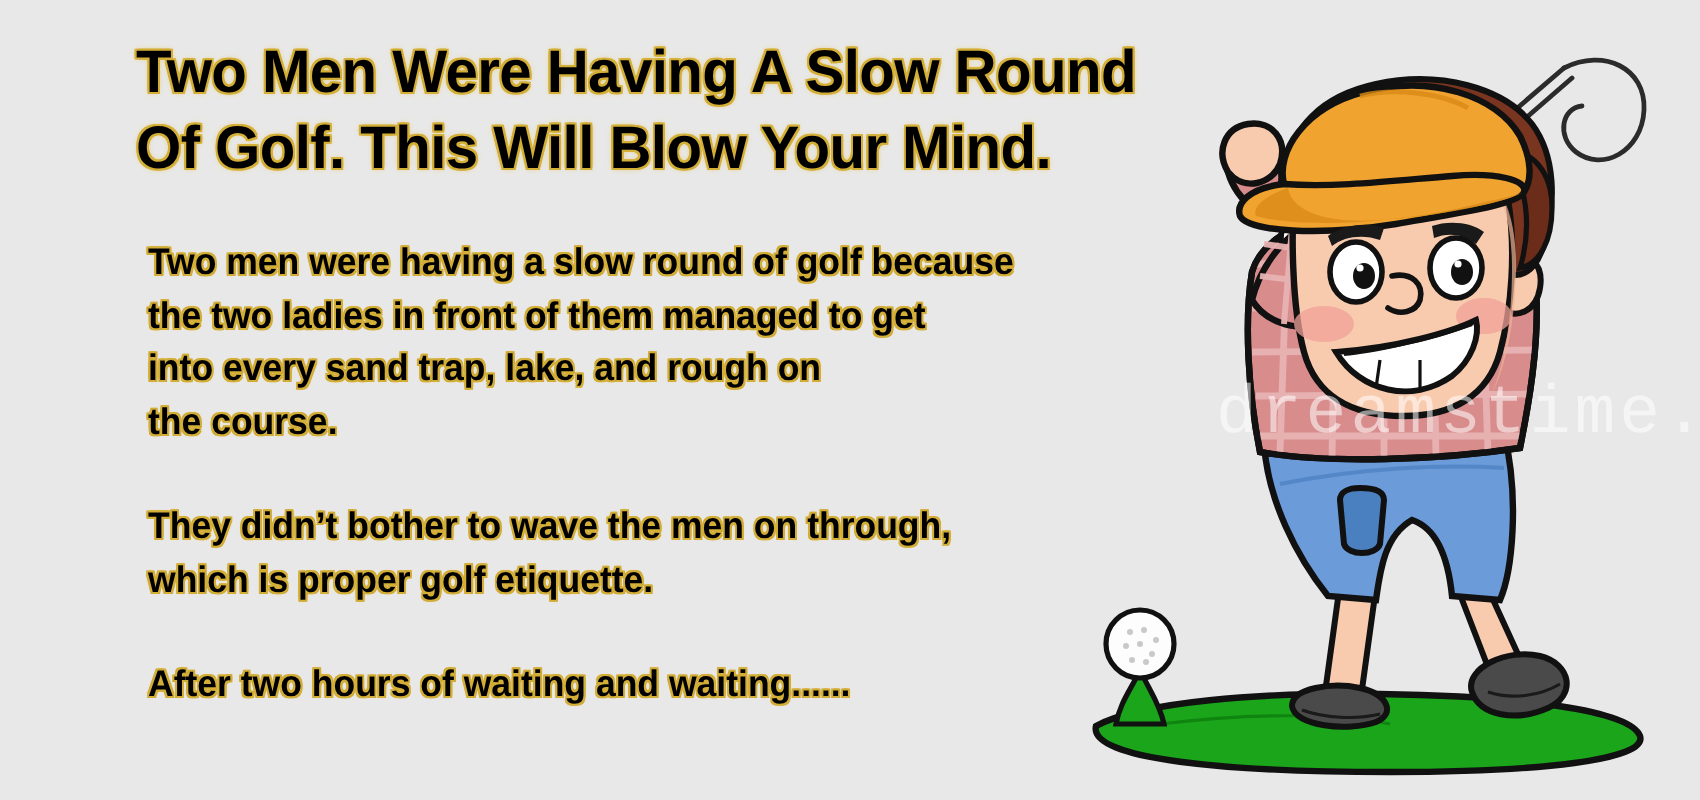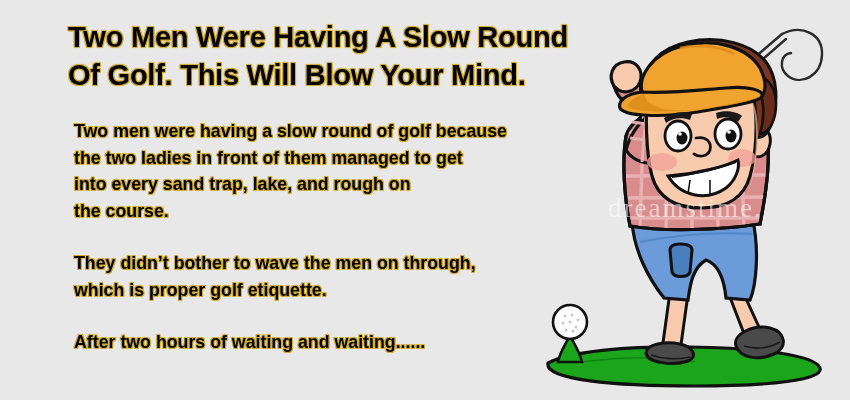--- a/index.html
+++ b/index.html
@@ -73,22 +73,22 @@
   }
   #golfer svg { display: block; }
 
   .wm {
     position: absolute;
     left: 608px;
     top: 178px;
     width: 210px;
     height: 60px;
     color: rgba(255,255,255,0.55);
-    font-family: Liberation Serif, serif;
-    font-size: 27px;
+    font-family: Liberation Mono, monospace;
+    font-size: 34px;
     letter-spacing: 2px;
     line-height: 60px;
     pointer-events: none;
     user-select: none;
   }
 </style>
 </head>
 <body>
 
 <div id="meme">

